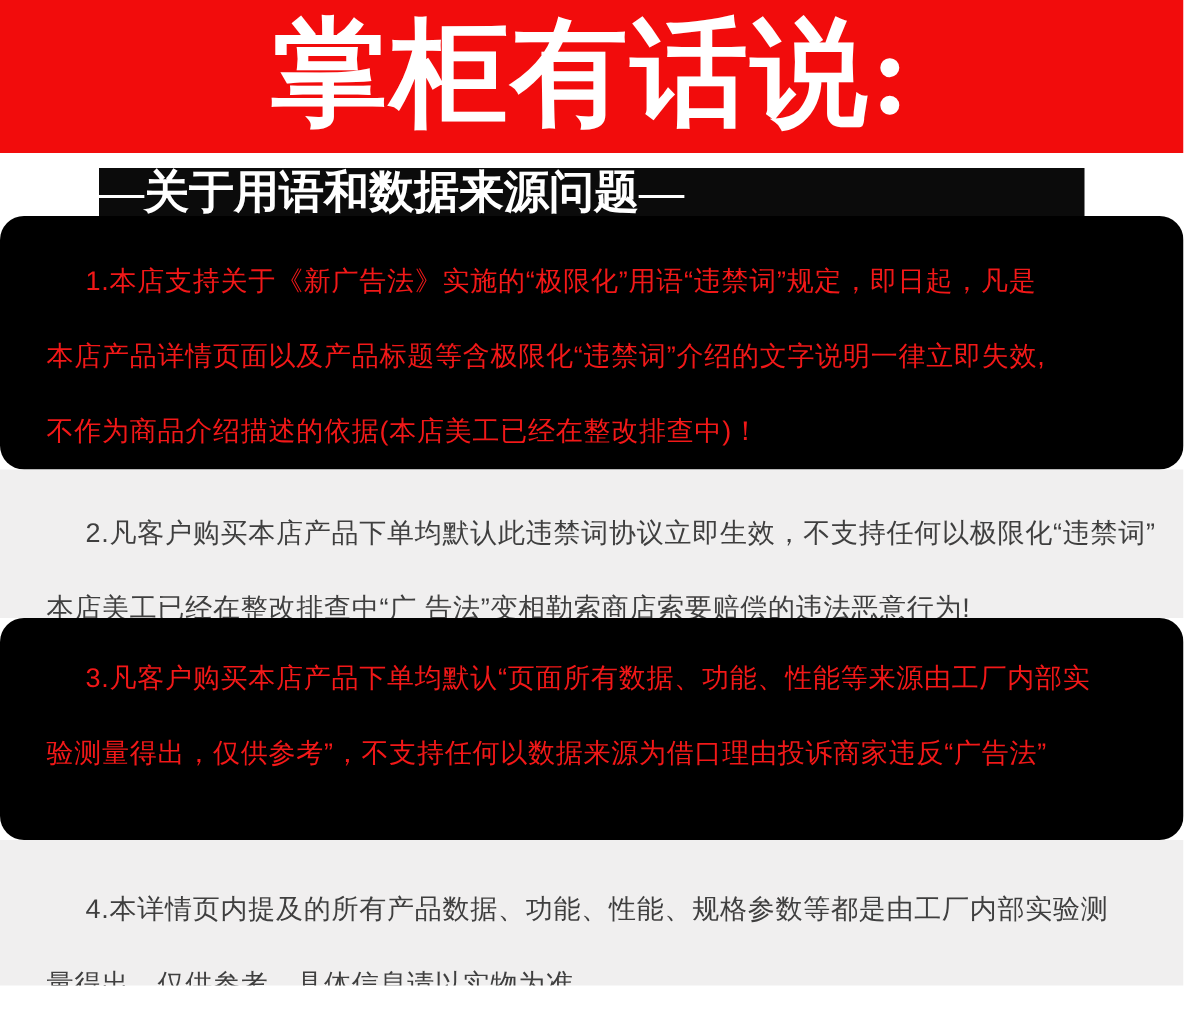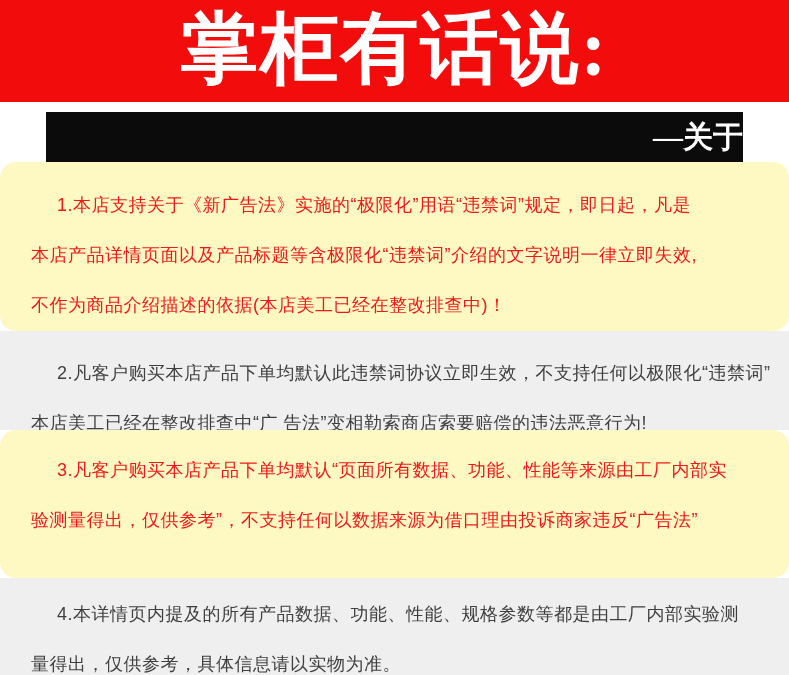--- a/index.html
+++ b/index.html
@@ -22,53 +22,54 @@
   }
   .page-title{
     color:#ffffff;
     font-family:"Liberation Serif","DejaVu Serif",serif;
     font-weight:900;font-size:78px;line-height:1;
     letter-spacing:2px;white-space:nowrap;
     transform:translateY(-2px);
   }
   .gap{height:10px;background:#ffffff;}
   .black-banner{
-    width:657px;height:50px;margin:0 auto;background:var(--banner-black-bg);
-    display:flex;align-items:center;justify-content:flex-end;
+    width:657px;height:32px;margin:0 auto;background:var(--banner-black-bg);
+    display:flex;align-items:center;justify-content:flex-start;
     font-family:"Liberation Serif","DejaVu Serif",serif;
-    font-weight:900;font-size:30px;white-space:nowrap;padding-left:40px;
+    font-weight:900;font-size:30px;white-space:nowrap;
   }
   .black-banner .w{color:var(--banner-white);}
   .black-banner .y{color:var(--banner-yellow);}
   .sec{width:789px;overflow:hidden;box-sizing:border-box;}
-  .sec.bg-white{background:#fef9c3;border-radius:16px;}
+  .sec.bg-white{background:#000000;border-radius:16px;}
   .sec.bg-gray{background:var(--section-gray-bg);}
   .sec.s1{height:169px;padding-top:18px;}
   .sec.s2{height:99px;padding-top:17px;}
   .sec.s3{height:148px;padding-top:15px;}
-  .sec.s4{height:97px;padding-top:11px;}
+  .sec.s4{height:97px;padding-top:21px;}
   .ln{
     height:50px;line-height:50px;padding-left:31px;
     font-size:18px;letter-spacing:0.5px;white-space:nowrap;
   }
   .ln.first{padding-left:57px;}
   .t-red .ln{color:var(--red-text);}
   .t-black .ln{color:var(--black-text);}
 </style>
 </head>
 <body>
 
 <div class="red-banner">
   <div class="page-title">掌柜有话说:</div>
 </div>
 
 <div class="gap"></div>
 
 <div class="black-banner">
   <span class="w">—关于</span>
+  <span class="w">用语和数据来源问题—</span>
 </div>
 
 <div class="sec s1 bg-white t-red">
   <div class="ln first">1.本店支持关于《新广告法》实施的“极限化”用语“违禁词”规定，即日起，凡是</div>
   <div class="ln">本店产品详情页面以及产品标题等含极限化“违禁词”介绍的文字说明一律立即失效,</div>
   <div class="ln">不作为商品介绍描述的依据(本店美工已经在整改排查中)！</div>
 </div>
 
 <div class="sec s2 bg-gray t-black">
   <div class="ln first">2.凡客户购买本店产品下单均默认此违禁词协议立即生效，不支持任何以极限化“违禁词”</div>

